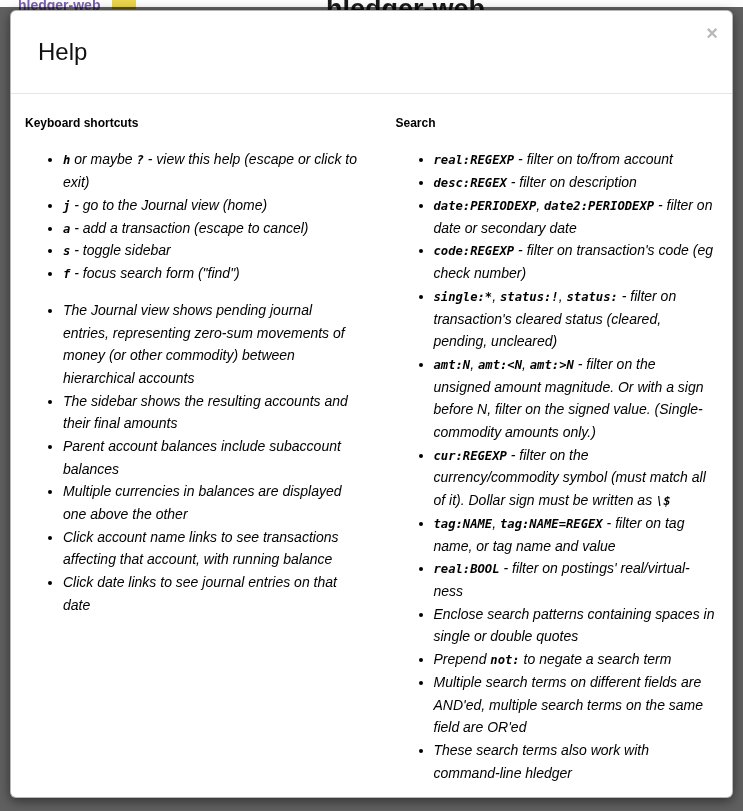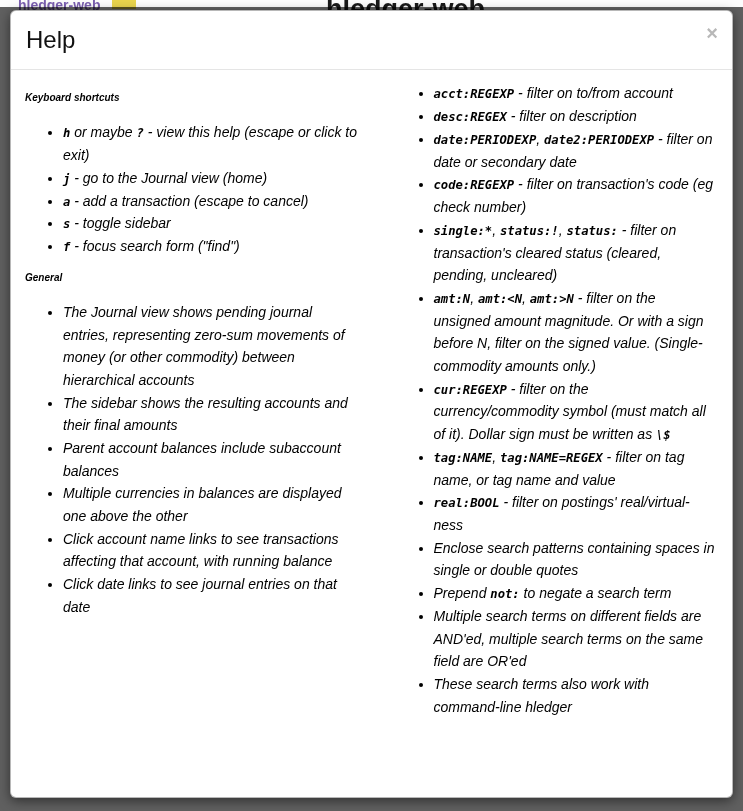--- a/index.html
+++ b/index.html
@@ -41,39 +41,39 @@
     box-shadow: 0 3px 12px rgba(0,0,0,0.5);
     z-index: 10;
     overflow: hidden;
   }
   .modal-header {
     position: relative;
     padding: 13px 15px;
     border-bottom: 1px solid #e5e5e5;
   }
   .modal-title {
-    margin: 0;
+    margin: 12px;
     font-size: 24px; font-weight: 500; line-height: 1.35; color: #111;
   }
   .close-button {
     position: absolute; top: 12px; right: 14px;
     background: none; border: none; padding: 0;
     font-size: 20px; font-weight: 700; line-height: 1;
     color: #b8b8b8; cursor: pointer;
     font-family: "Liberation Sans", sans-serif;
   }
   .modal-body {
     display: flex;
     padding: 12px 0 18px;
   }
   .help-col { width: 50%; padding: 0 14px; }
   .col-right { padding-left: 24px; padding-right: 16px; }
   .section-heading {
     margin: 10px 0 18px;
-    font-size: 10px; font-weight: 700; color: #000; font-style: italic;
+    font-size: 12px; font-weight: 700; color: #000;
   }
   .help-list {
     margin: 0 0 14px;
     padding-left: 38px;
     list-style: disc;
   }
   .help-list li {
     font-size: 14px; line-height: 1.62; color: #000; font-style: italic;
   }
   .help-list code, code {
@@ -103,33 +103,33 @@
   <div class="modal-body">
     <div class="help-col col-left">
         <h3 class="section-heading">Keyboard shortcuts</h3>
         <ul class="help-list">
           <li><code>h</code> or maybe <code>?</code> - view this help (escape or click to exit)</li>
           <li><code>j</code> - go to the Journal view (home)</li>
           <li><code>a</code> - add a transaction (escape to cancel)</li>
           <li><code>s</code> - toggle sidebar</li>
           <li><code>f</code> - focus search form ("find")</li>
         </ul>
-        <h3 class="section-heading">General</h3>
         <ul class="help-list">
           <li>The Journal view shows pending journal entries, representing zero-sum movements of money (or other commodity) between hierarchical accounts</li>
           <li>The sidebar shows the resulting accounts and their final amounts</li>
           <li>Parent account balances include subaccount balances</li>
           <li>Multiple currencies in balances are displayed one above the other</li>
           <li>Click account name links to see transactions affecting that account, with running balance</li>
           <li>Click date links to see journal entries on that date</li>
         </ul>
       </div>
     <div class="help-col col-right">
+        <h3 class="section-heading">Search</h3>
         <ul class="help-list">
-          <li><code>acct:REGEXP</code> - filter on to/from account</li>
+          <li><code>real:REGEXP</code> - filter on to/from account</li>
           <li><code>desc:REGEX</code> - filter on description</li>
           <li><code>date:PERIODEXP</code>, <code>date2:PERIODEXP</code> - filter on date or secondary date</li>
           <li><code>code:REGEXP</code> - filter on transaction's code (eg check number)</li>
           <li><code>single:*</code>, <code>status:!</code>, <code>status:</code> - filter on transaction's cleared status (cleared, pending, uncleared)</li>
           <li><code>amt:N</code>, <code>amt:&lt;N</code>, <code>amt:&gt;N</code> - filter on the unsigned amount magnitude. Or with a sign before N, filter on the signed value. (Single-commodity amounts only.)</li>
           <li><code>cur:REGEXP</code> - filter on the currency/commodity symbol (must match all of it). Dollar sign must be written as <code>\$</code></li>
           <li><code>tag:NAME</code>, <code>tag:NAME=REGEX</code> - filter on tag name, or tag name and value</li>
           <li><code>real:BOOL</code> - filter on postings' real/virtual-ness</li>
           <li>Enclose search patterns containing spaces in single or double quotes</li>
           <li>Prepend <code>not:</code> to negate a search term</li>

